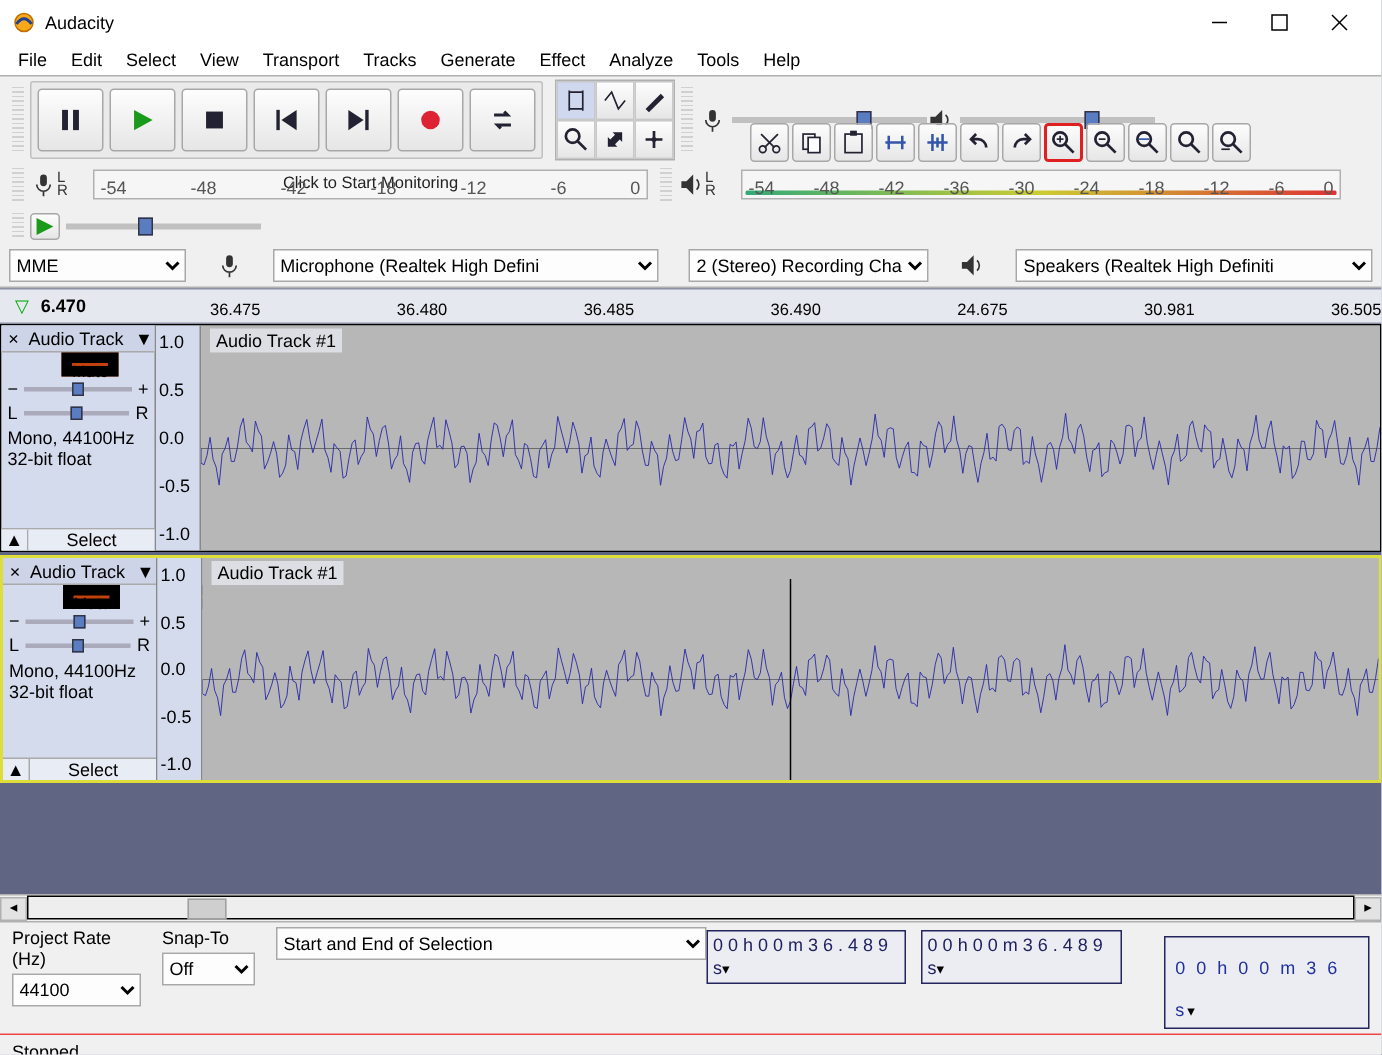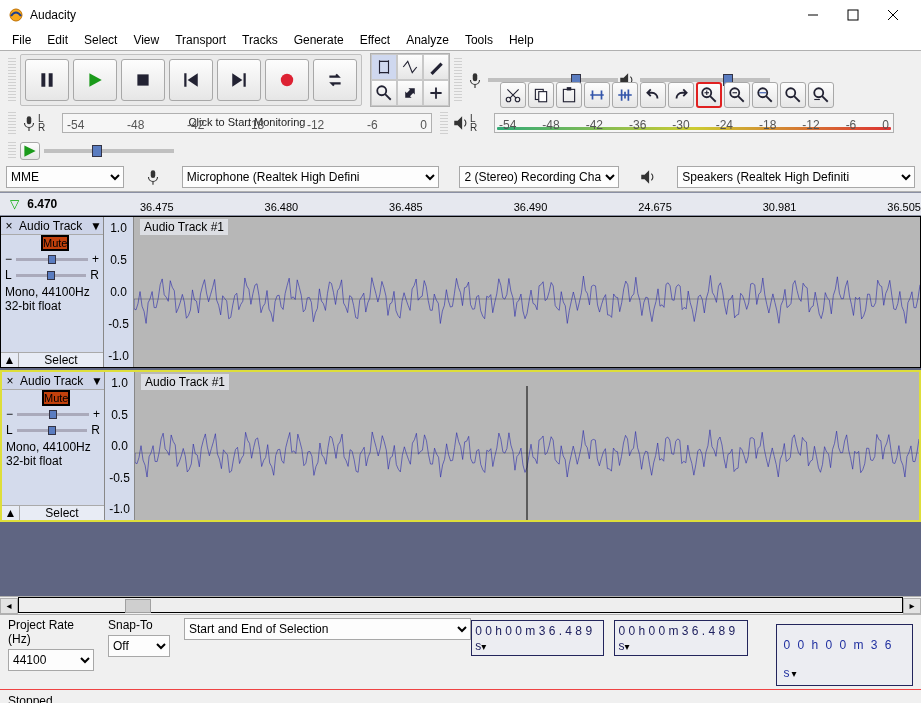--- a/index.html
+++ b/index.html
@@ -58,30 +58,30 @@
 
 .tracks { background: #5f6582; height: 380px; position:relative; overflow:hidden; }
 .track { display:flex; border: 1px solid #000; background:#b7b7b7; margin-bottom:2px; height: 152px; }
 .track.selected { border: 2px solid #dede3a; }
 .track-panel { width: 103px; background: #d4dbec; border-right: 1px solid #888; display:flex; flex-direction:column; font-size: 11px; }
 .tp-title { display:flex; align-items:center; height: 18px; background: #cdd4e8; border-bottom:1px solid #aaa; }
 .tp-title .x { width: 16px; text-align:center; cursor:pointer; }
 .tp-title .name { flex:1; padding-left:2px; }
 .tp-title .dd { width:14px; text-align:center; }
 .tp-btns { display:flex; }
-.tp-btns button { flex:1; font-size:11px; background:#c2410c; border:2px solid #000000; height:16px; cursor:pointer;margin-left:40px; }
+.tp-btns button { flex:1; font-size:11px; background:#c2410c; border:7px solid #000000; height:16px; cursor:pointer;margin-left:40px; }
 .tp-slider { height: 16px; display:flex; align-items:center; justify-content:space-between; padding: 0 4px; font-size:10px; }
 .tp-slider .trk { flex:1; height:3px; background:#aab; margin: 0 4px; position:relative; }
 .tp-slider .thumb { position:absolute; top:-3px; left:50%; width:8px; height:9px; background:#5a7cc0; border:1px solid #334; transform:translateX(-50%); }
 .tp-info { padding: 2px 4px; font-size: 11px; color:#000; }
 .tp-bottom { margin-top:auto; display:flex; border-top:1px solid #aaa; }
 .tp-bottom .collapse { width: 18px; background:#e8ecf5; border-right:1px solid #aaa; text-align:center; cursor:pointer; }
 .tp-bottom .select { flex:1; background:#e8ecf5; text-align:center; cursor:pointer; }
 
-.scale-col { width: 30px; background: #d4dbec; border-right:1px solid #888; display:flex; flex-direction:column; justify-content:space-between; font-size:11px; text-align:center; padding: 4px 2px; }
+.scale-col { width: 30px; background: #d4dbec; border-right:1px solid #888; display:flex; flex-direction:column; justify-content:space-between; font-size:11px; text-align:left; padding: 4px 2px; }
 
 .wave-area { flex:1; background: #b7b7b7; position:relative; }
 .wave-area .track-label { position:absolute; top:2px; left:6px; font-size:12px; color:#000; background: rgba(235,238,245,.7); padding:1px 4px; }
 .wave-area svg { position:absolute; inset: 14px 0 0 0; width:100%; height: calc(100% - 14px); }
 .wave-center { stroke:#2a2aaa; stroke-width:0.6; fill:none; }
 .cursor-line { stroke:#000; stroke-width:1; }
 
 
 .hscroll { height: 18px; background:#f0f0f0; border-top:1px solid #b0b0b0; display:flex; align-items:center; }
 .hscroll .arrow { width:18px; height:16px; background:#e3e3e3; border:1px solid #b0b0b0; text-align:center; line-height:14px; font-size:10px; cursor:pointer; }

